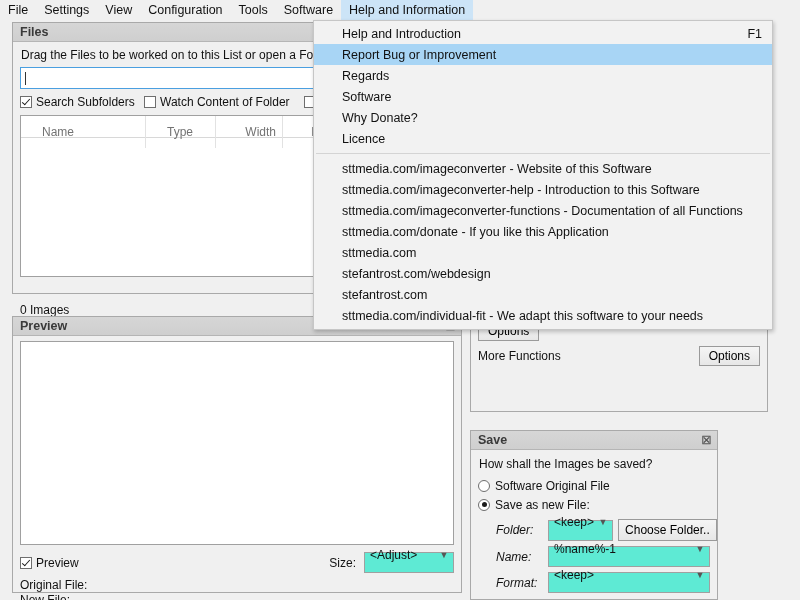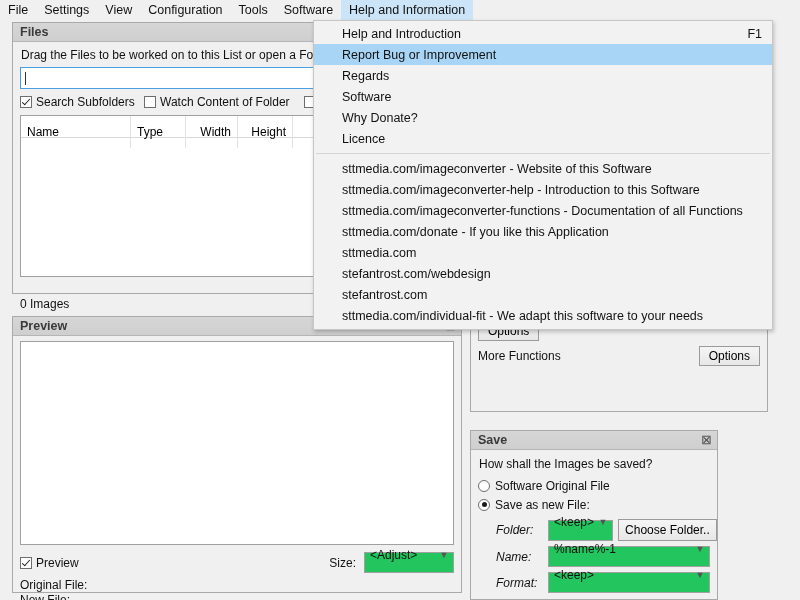--- a/index.html
+++ b/index.html
@@ -181,31 +181,32 @@
     display: flex;
     border-bottom: 1px solid #d8d8d8;
     background: #fff;
     box-sizing: border-box;
   }
   .col {
     display: flex;
     align-items: center;
     padding: 16px 6px;
     font-size: 12px;
-    color: #000000;
+    color: #737373;
     border-right: 1px solid #e2e2e2;
     box-sizing: border-box;
     white-space: nowrap;
+    margin-left: 15px;
   }
   .col.num { justify-content: flex-end; }
 
   .files-footer {
     display: flex;
     align-items: center;
-    margin-top: 17px;
+    margin-top: 23px;
   }
   .files-footer .count { font-size: 12px; }
   .btn {
     border: 1px solid #9a9a9a;
     background: linear-gradient(to bottom, #f5f5f5, #e7e7e7);
     font-size: 12px;
     font-family: "Liberation Sans", sans-serif;
     color: #111;
     padding: 3px 10px;
     box-sizing: border-box;
@@ -225,21 +226,21 @@
   .preview-controls {
     display: flex;
     align-items: center;
     margin-top: 7px;
     font-size: 12px;
   }
   .preview-controls .spacer { flex: 1; }
   .size-label { margin-right: 8px; }
   .combo {
     border: 1px solid #a0a0a0;
-    background: #22c55e;
+    background: #5eead4;
     height: 21px;
     box-sizing: border-box;
     display: flex;
     align-items: center;
     padding: 0 0 16px 5px;
     font-size: 12px;
     position: relative;
     cursor: default;
   }
   .combo .val { flex: 1; white-space: nowrap; overflow: hidden; }

